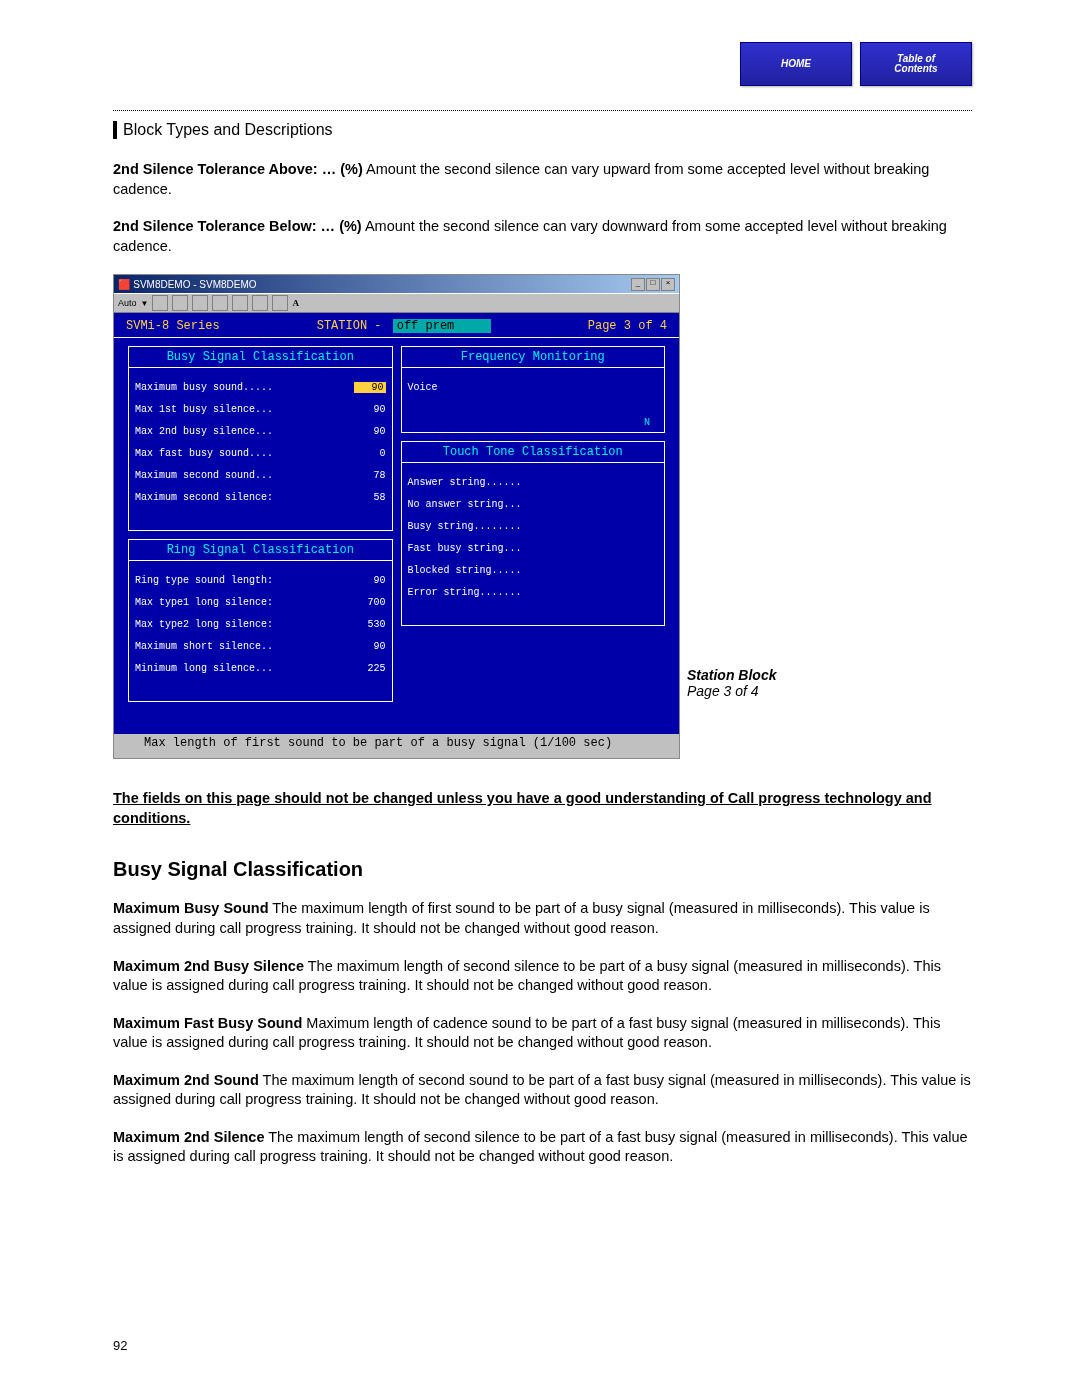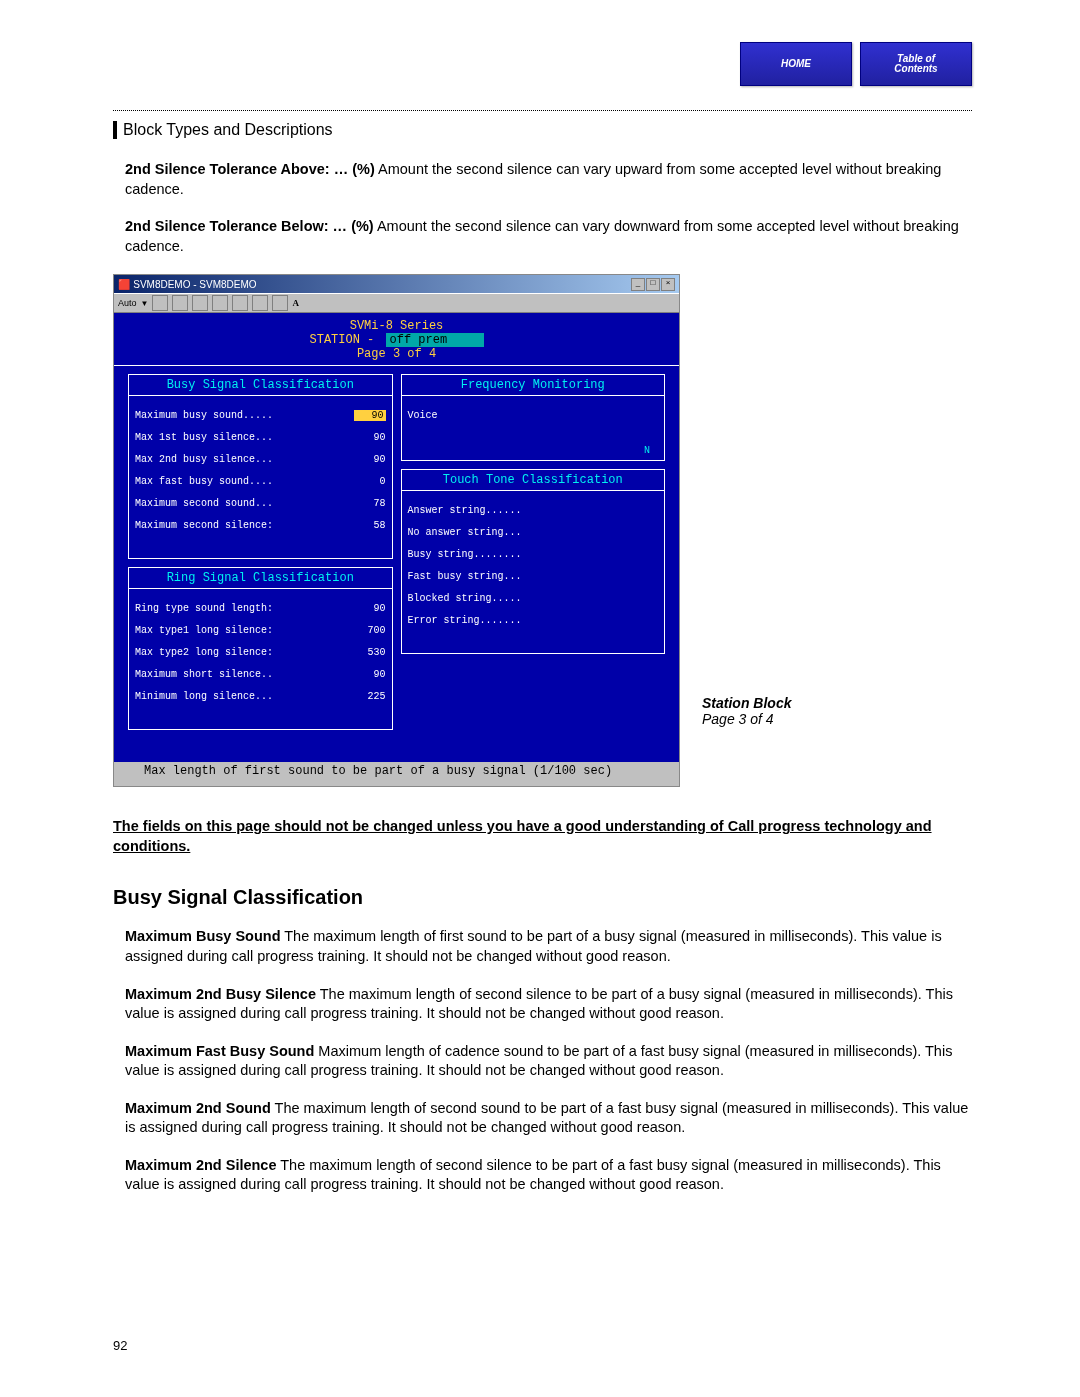--- a/index.html
+++ b/index.html
@@ -54,24 +54,24 @@
     border-left: 4px solid #000;
     padding-left: 6px;
     font-size: 16px;
   }
   .body {
     position: absolute;
     top: 160px;
     left: 113px;
     right: 108px;
   }
-  .para { margin: 0 0 18px 12px; line-height: 1.35; font-size: 14.5px; }
+  .para { margin: 0 0 18px 0; line-height: 1.35; font-size: 14.5px; }
   .term { font-weight: bold; font-family: Arial, Helvetica, sans-serif; }
   
-  .shot-row { display: flex; align-items: flex-end; gap: 22px; margin-bottom: 8px; }
+  .shot-row { display: flex; align-items: flex-end; gap: 7px; margin-bottom: 8px; }
   .shot {
     width: 565px;
     border: 1px solid #888;
     background: #c0c0c0;
     font-family: "Courier New", monospace;
     font-size: 12px;
   }
   .titlebar {
     height: 16px;
     background: linear-gradient(to right,#0a246a,#a6caf0);
@@ -88,21 +88,20 @@
   .blue {
     background:#0000a8;
     color:#fff;
     padding: 0;
   }
   .hdr {
     display:flex; justify-content: space-between; align-items:center;
     background:#0000a8; padding:6px 12px 4px 12px;
     border-bottom:1px solid #fff;
     color:#ffd040;
-    flex-direction:column;
   }
   .hdr .left { color:#ffd040; }
   .hdr .mid { color:#ffd040; }
   .hdr .field {
     background:#00a8a8; color:#000; padding:0 4px; margin-left:4px;
     display:inline-block; min-width:90px;
   }
   .hdr .page { color:#ffd040; width:auto;height:auto;position:static;padding:0;}
   .grid {
     display:flex; gap:0;

